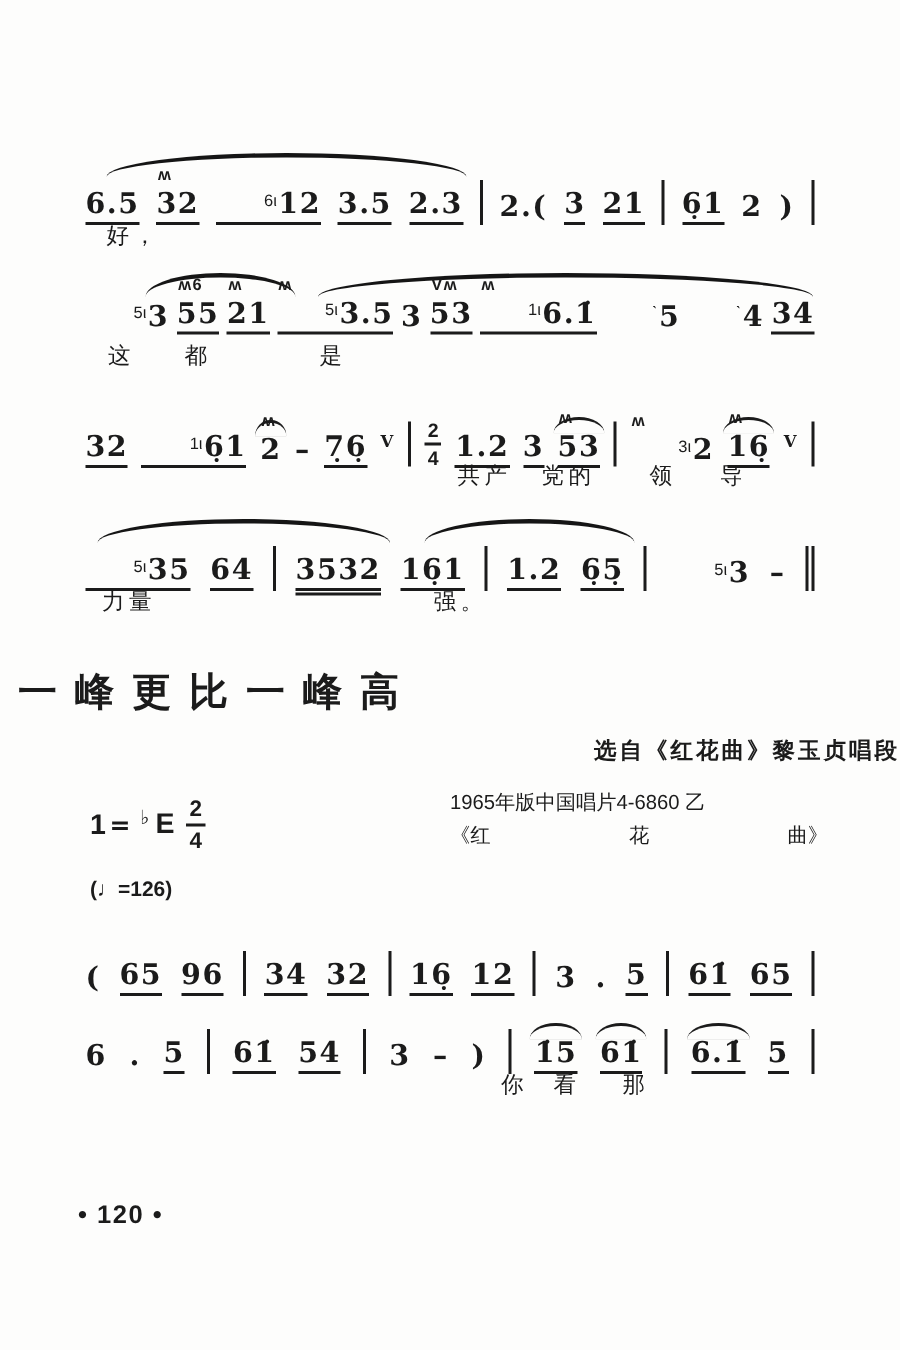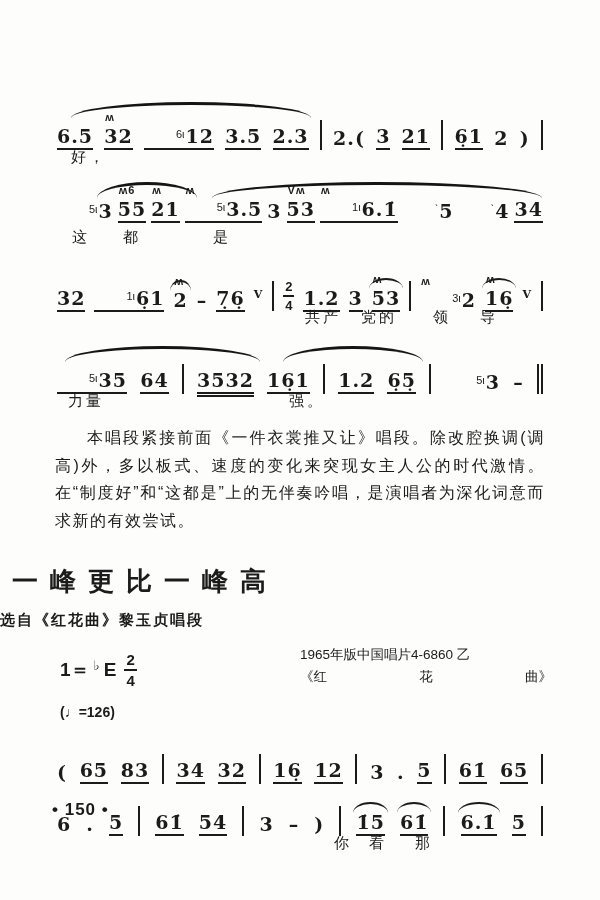--- a/index.html
+++ b/index.html
@@ -52,21 +52,21 @@
   .commentary{
     margin:10px 0 0;padding:0 55px;font-size:16px;line-height:1.72;
     text-align:justify;letter-spacing:1.5px;text-indent:2em;
   }
   
   .title{
     margin:30px 0 0;text-align:left;font-size:26px;font-weight:700;
     letter-spacing:12px;text-indent:12px;
   }
   .subtitle{
-    margin:12px 0 0;text-align:left;font-size:15px;font-weight:700;letter-spacing:2px;
+    margin:12px 0 0;text-align:right;font-size:15px;font-weight:700;letter-spacing:2px;
   }
   .meta{display:flex;justify-content:space-between;padding:14px 48px 0 60px;}
   .keysig{font-size:19px;font-weight:700;display:flex;align-items:center;gap:4px;margin-top:8px;}
   .keysig .flat{font-size:13px;transform:translateY(-5px);display:inline-block;}
   .keysig .ts{font-size:15px;margin-left:4px;}
   .tempo{font-size:14px;font-weight:700;margin-top:16px;}
   .credits{font-size:13.5px;line-height:1.6;width:252px;}
   .credits div{white-space:nowrap;}
   .credits .spread{display:flex;justify-content:space-between;}
   .score-song{margin-top:10px;}
@@ -272,21 +272,20 @@
           </span>
           <span class="bar dbl"></span>
         </div>
         <div class="lyrics">
           <span class="lyr" style="left: 11px;">力量</span>
           <span class="lyr" style="left: 232px;">强。</span>
         </div>
       </div>
     </section>
 
-  <p class="commentary">本唱段紧接前面《一件衣裳推又让》唱段。除改腔换调(调高)外，多以板式、速度的变化来突现女主人公的时代激情。在“制度好”和“这都是”上的无伴奏吟唱，是演唱者为深化词意而求新的有效尝试。</p>
 
   <h1 class="title">一峰更比一峰高</h1>
   <h2 class="subtitle">选自《红花曲》黎玉贞唱段</h2>
 
   <div class="meta">
     <div>
       <div class="keysig">
         <span>1＝</span>
           <span class="flat">♭</span>
           <span>E</span>
@@ -310,21 +309,21 @@
   <section class="score score-song">
       <div class="system" style="height: 52px;">
         <div class="notes">
           <span class="tok">
             <span class="num">(</span>
           </span>
           <span class="tok u1">
             <span class="num">65</span>
           </span>
           <span class="tok u1">
-            <span class="num">83</span>
+            <span class="num">96</span>
           </span>
           <span class="bar"></span>
           <span class="tok u1">
             <span class="num">34</span>
           </span>
           <span class="tok u1">
             <span class="num">32</span>
           </span>
           <span class="bar"></span>
           <span class="tok u1">
@@ -398,19 +397,19 @@
           <span class="bar"></span>
         </div>
         <div class="lyrics">
           <span class="lyr" style="left: 277px;">你</span>
           <span class="lyr" style="left: 312px;">看</span>
           <span class="lyr" style="left: 358px;">那</span>
         </div>
       </div>
     </section>
 
-  <div class="pagenum">• 150 •</div>
+  <div class="pagenum">• 120 •</div>
 
   <div class="footer">
     <span>本曲谱源自</span><span class="site">中国词曲网</span>
   </div>
 
 </div>
 
 </body></html>

